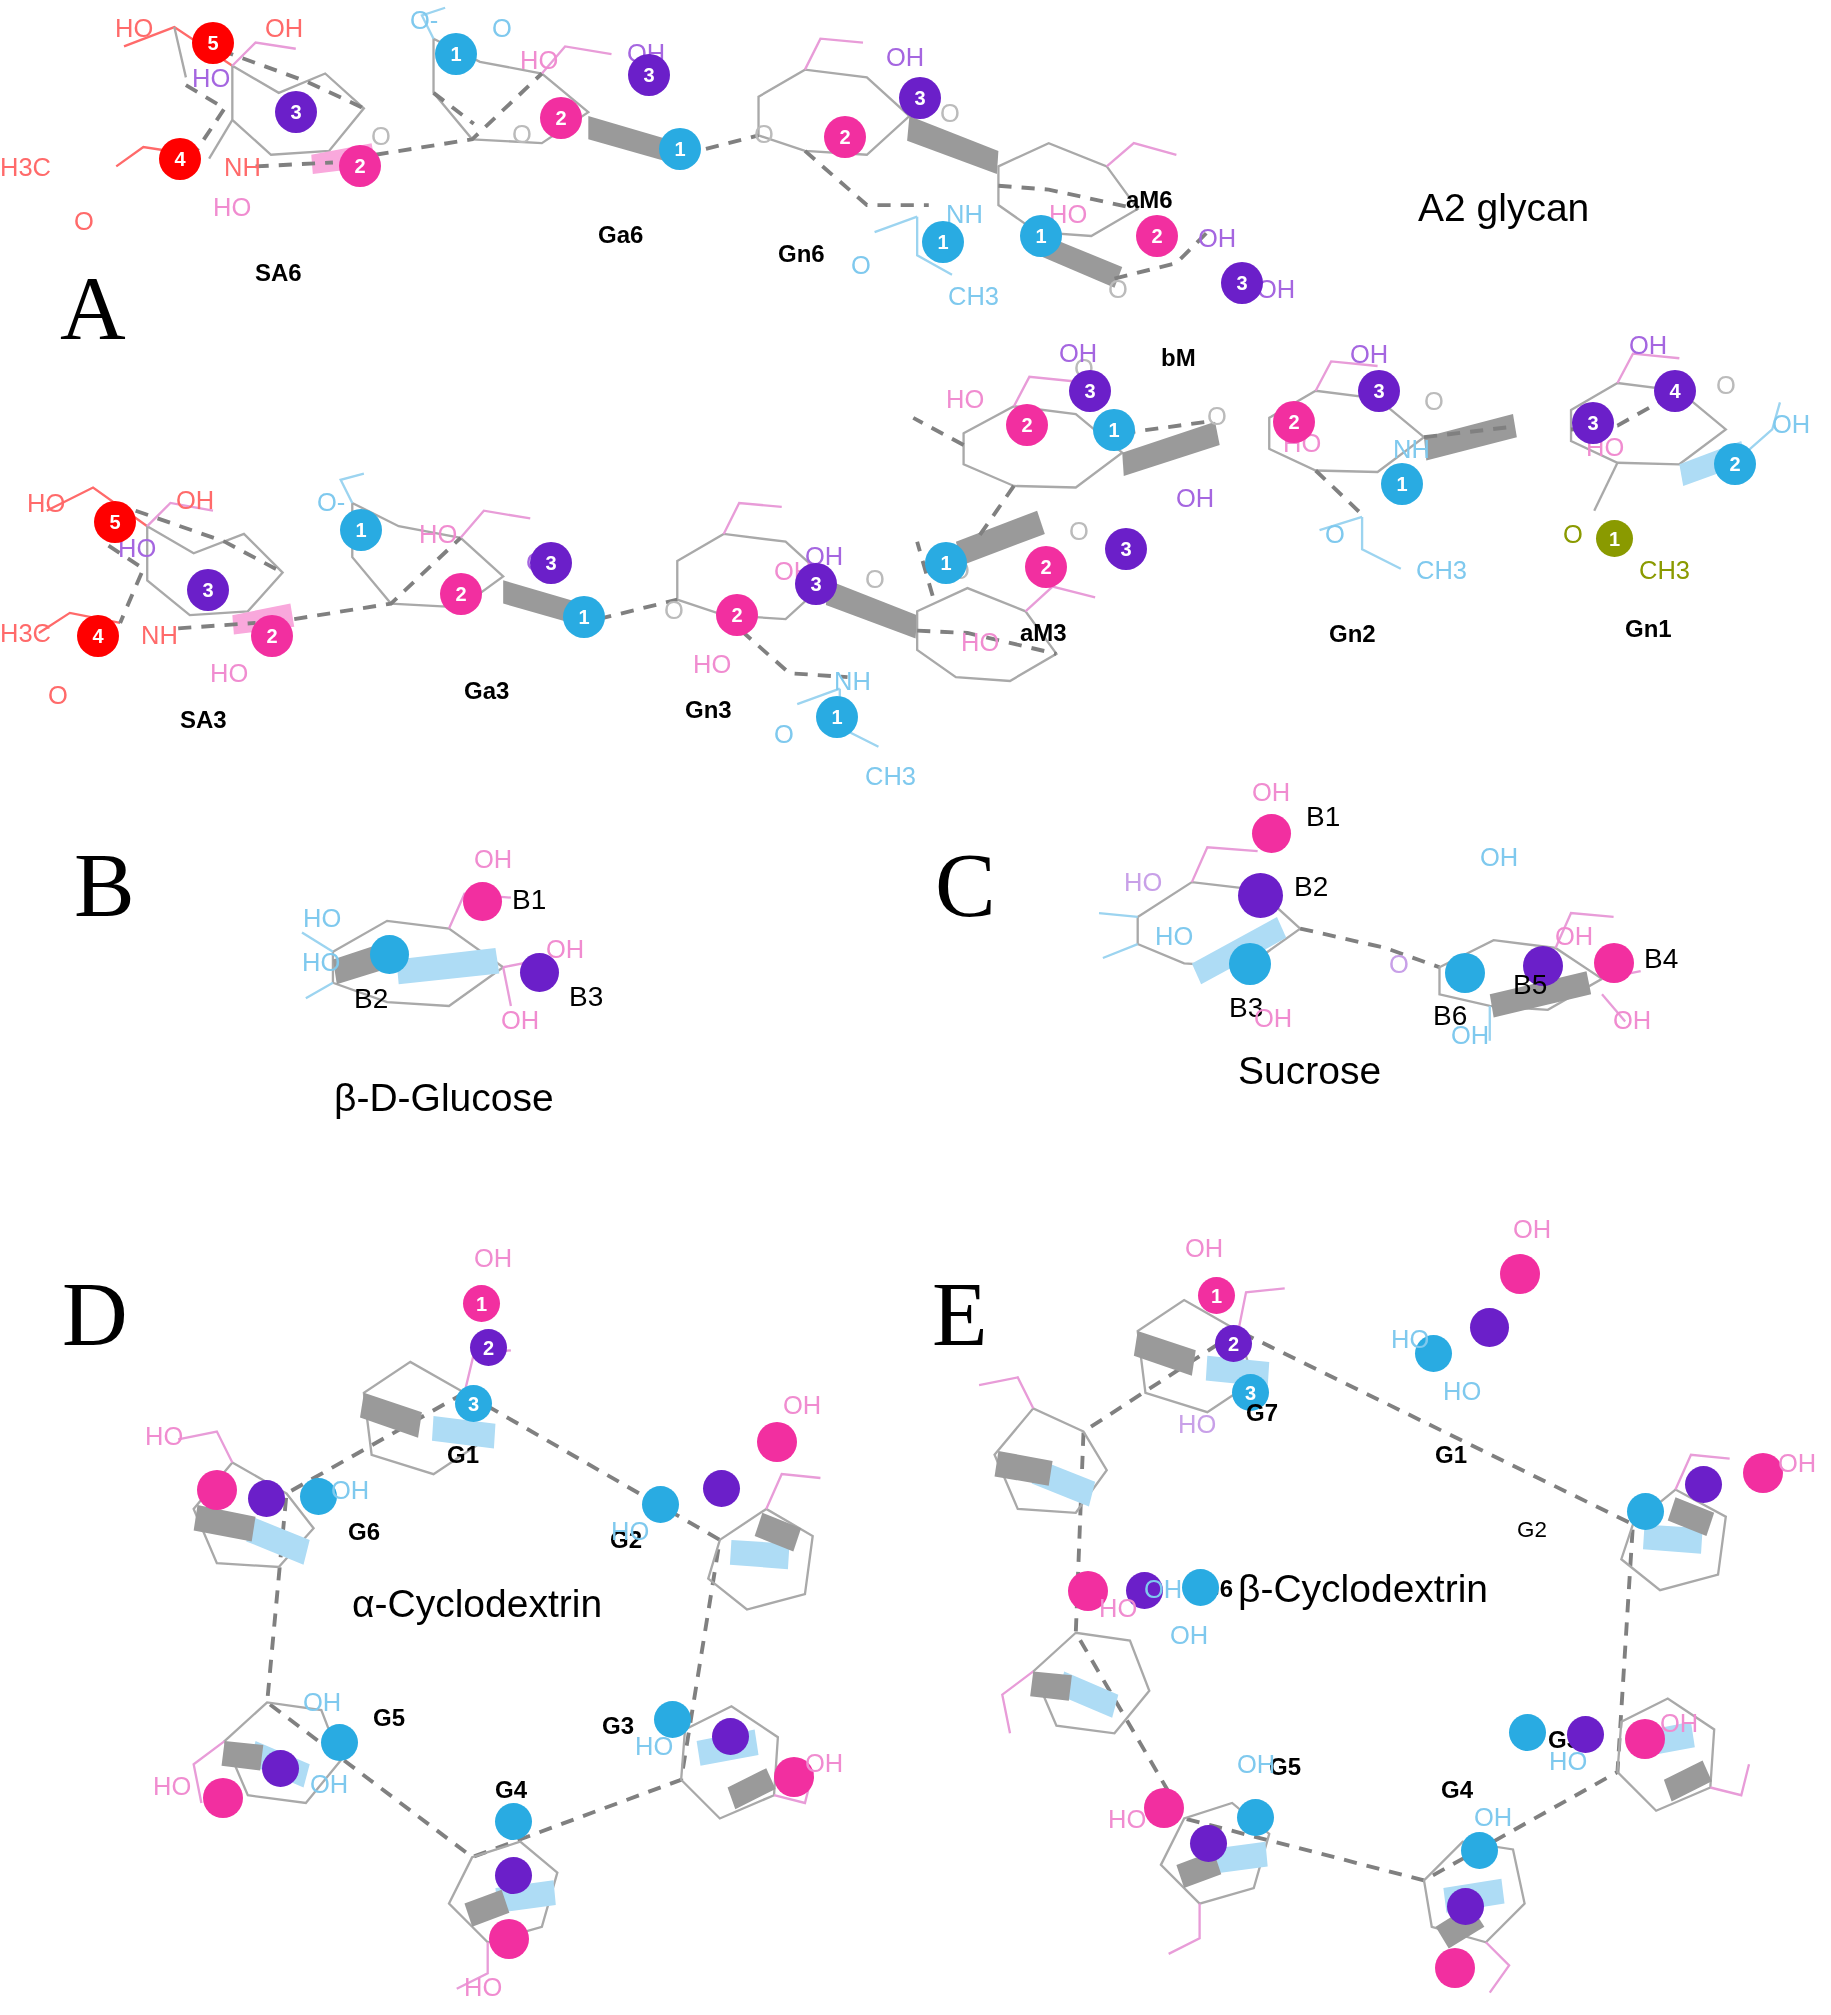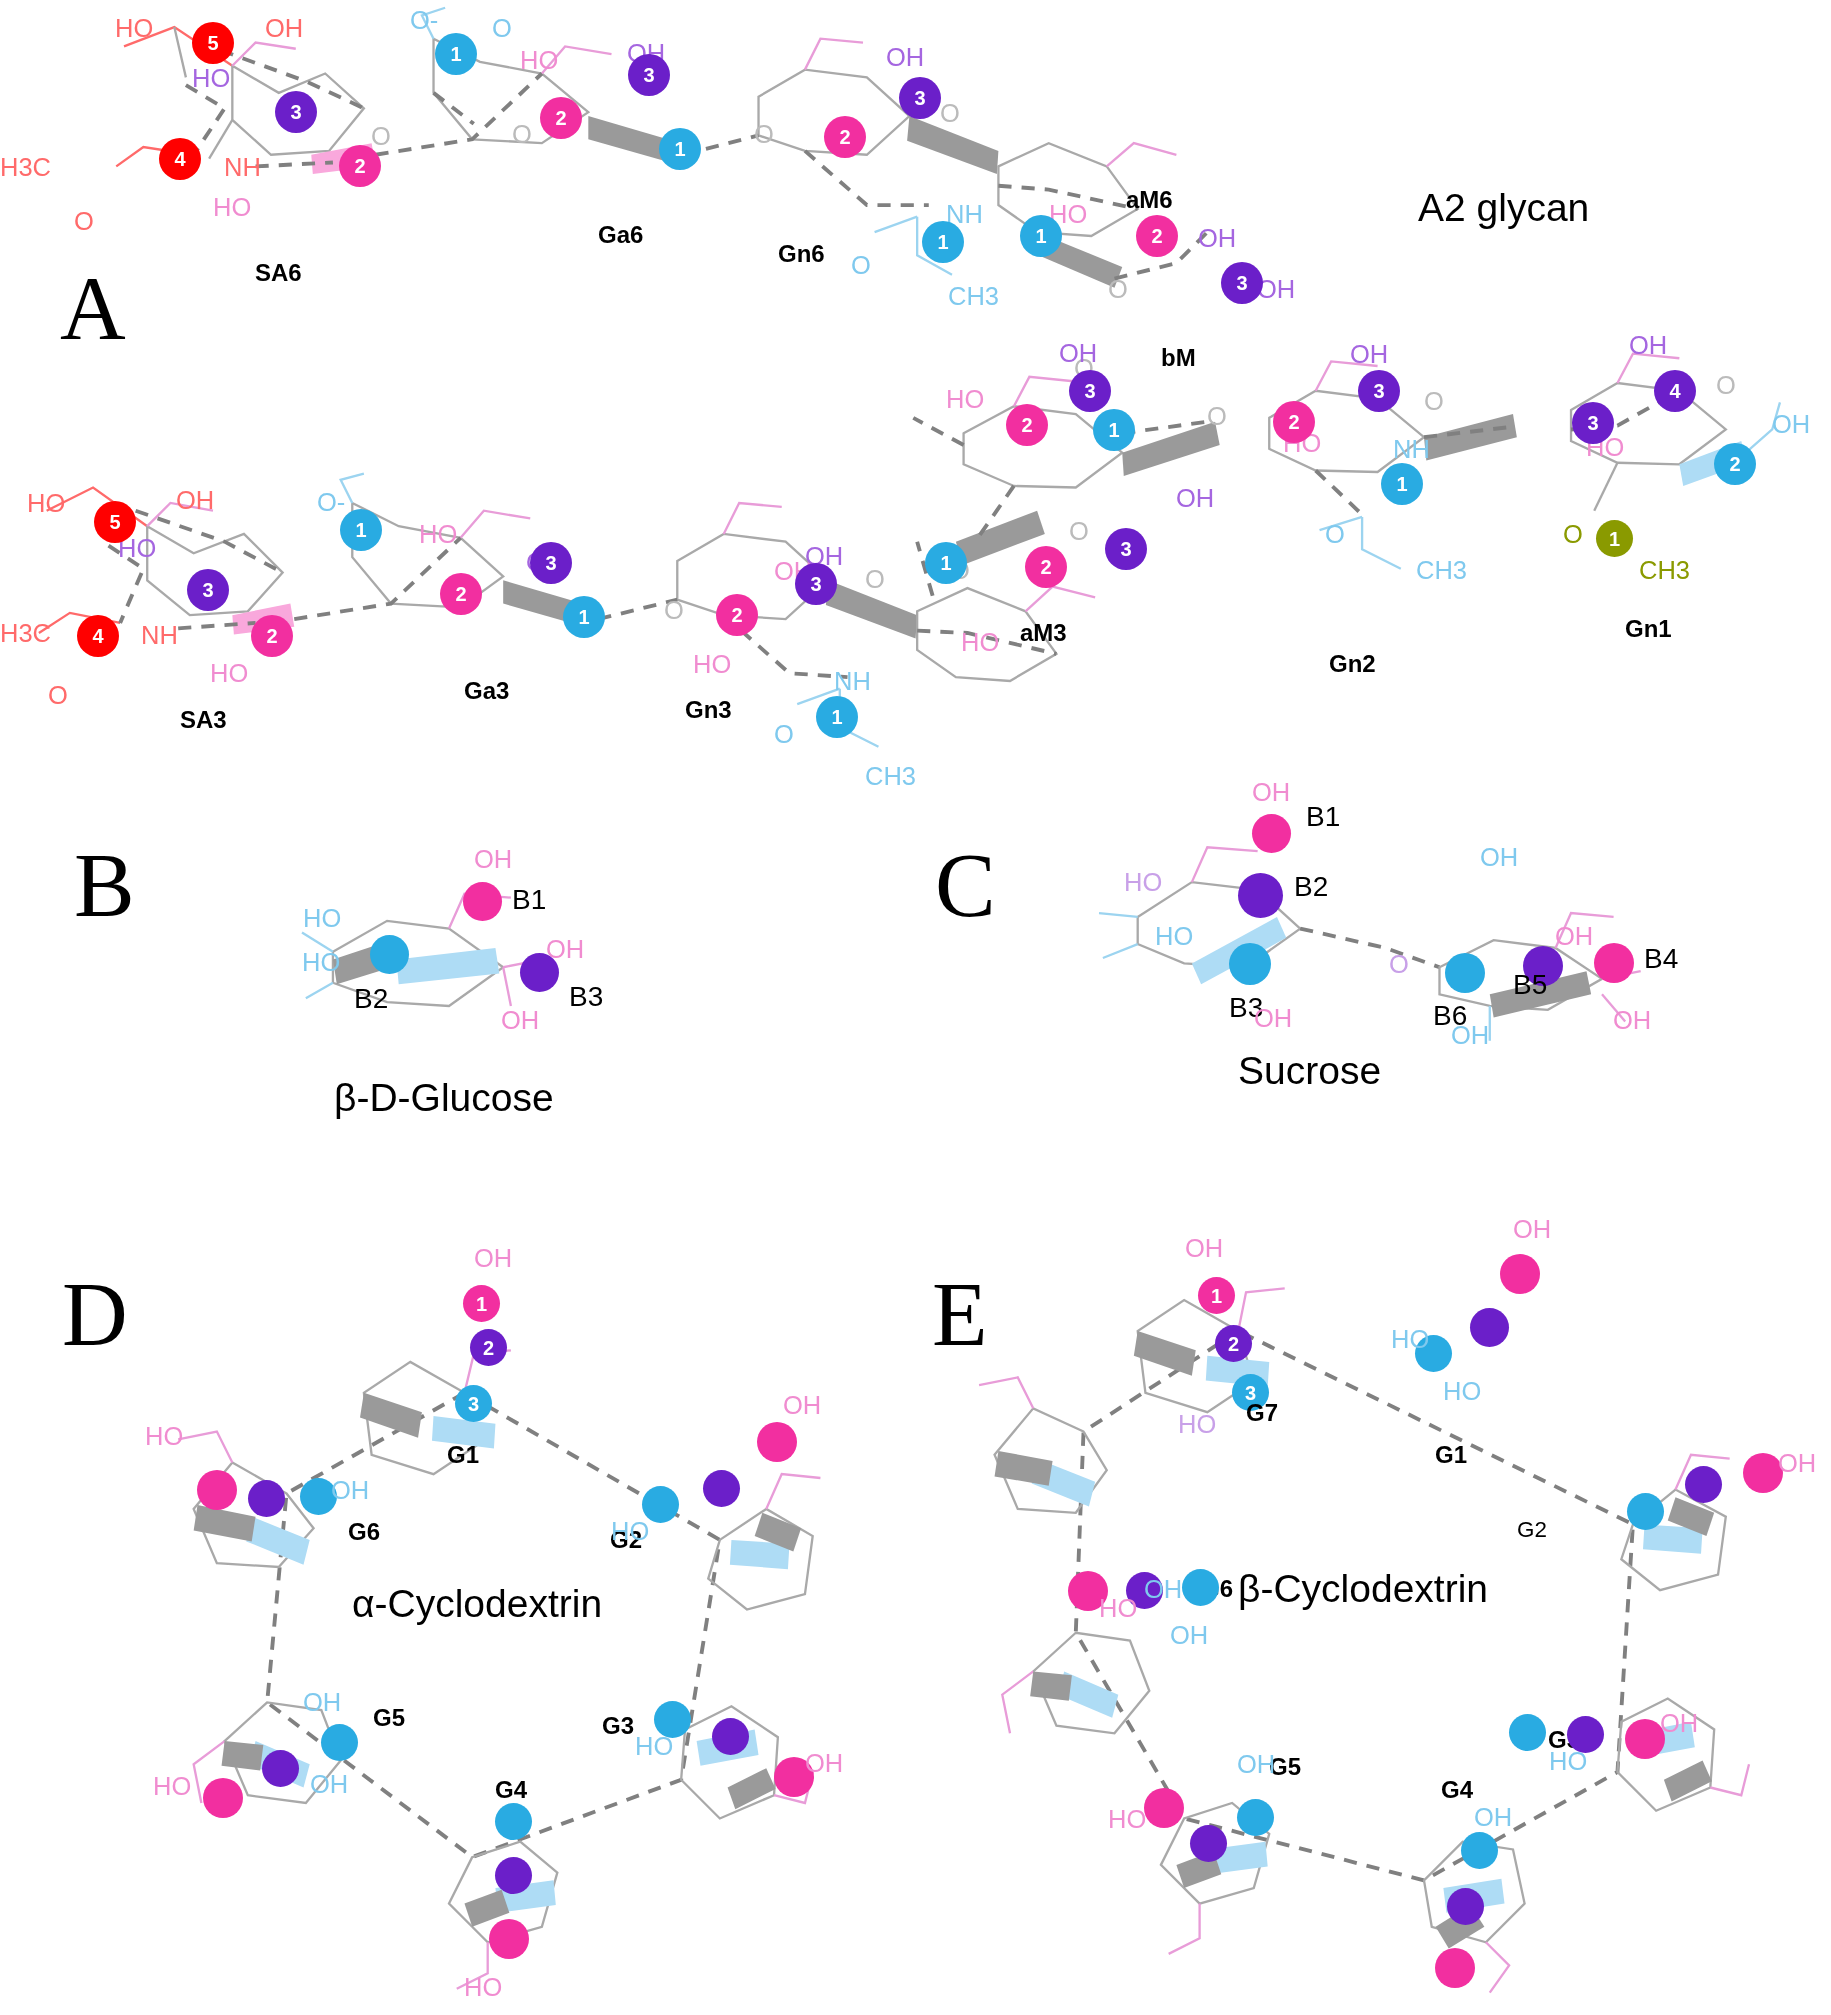--- a/index.html
+++ b/index.html
@@ -293,21 +293,21 @@
 
 <div class="res-label" style="left:255px; top:259px;">SA6</div>
 <div class="res-label" style="left:598px; top:221px;">Ga6</div>
 <div class="res-label" style="left:778px; top:240px;">Gn6</div>
 <div class="res-label" style="left:1126px; top:186px;">aM6</div>
 <div class="res-label" style="left:1161px; top:344px;">bM</div>
 <div class="res-label" style="left:1020px; top:619px;">aM3</div>
 <div class="res-label" style="left:685px; top:696px;">Gn3</div>
 <div class="res-label" style="left:464px; top:677px;">Ga3</div>
 <div class="res-label" style="left:180px; top:706px;">SA3</div>
-<div class="res-label" style="left:1329px; top:650px;text-align:center;">Gn2</div>
+<div class="res-label" style="left:1329px; top:620px;text-align:center;">Gn2</div>
 <div class="res-label" style="left:1625px; top:615px;">Gn1</div>
 
 
 <div class="atom-label" style="left:115px; top:14px; color:#FF6A6A;">HO</div>
 <div class="atom-label" style="left:265px; top:14px; color:#FF6A6A;">OH</div>
 <div class="atom-label" style="left:192px; top:64px; color:#A566E0;">HO</div>
 <div class="atom-label" style="left:0px; top:153px; color:#FF6A6A;">H3C</div>
 <div class="atom-label" style="left:224px; top:153px; color:#FF6A6A;">NH</div>
 <div class="atom-label" style="left:74px; top:207px; color:#FF6A6A;">O</div>
 <div class="atom-label" style="left:213px; top:193px; color:#F08CD0;">HO</div>

